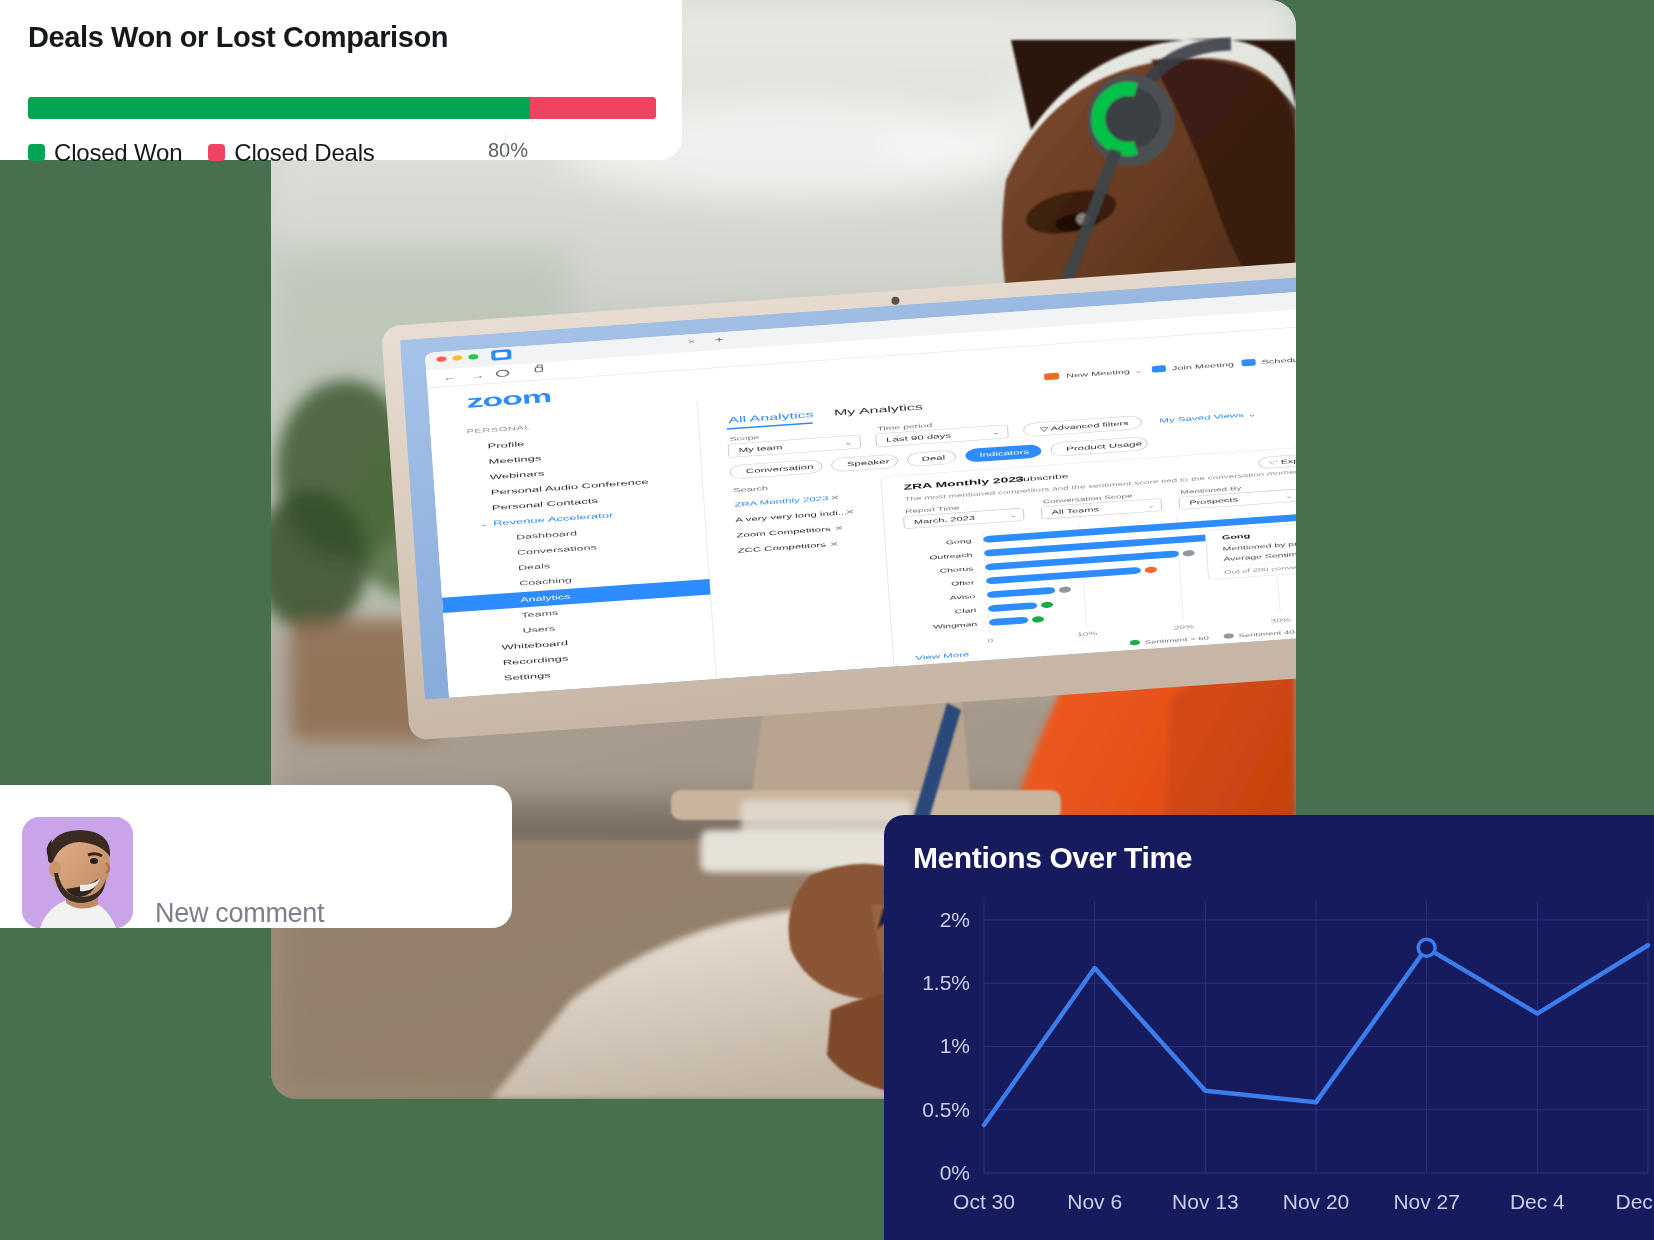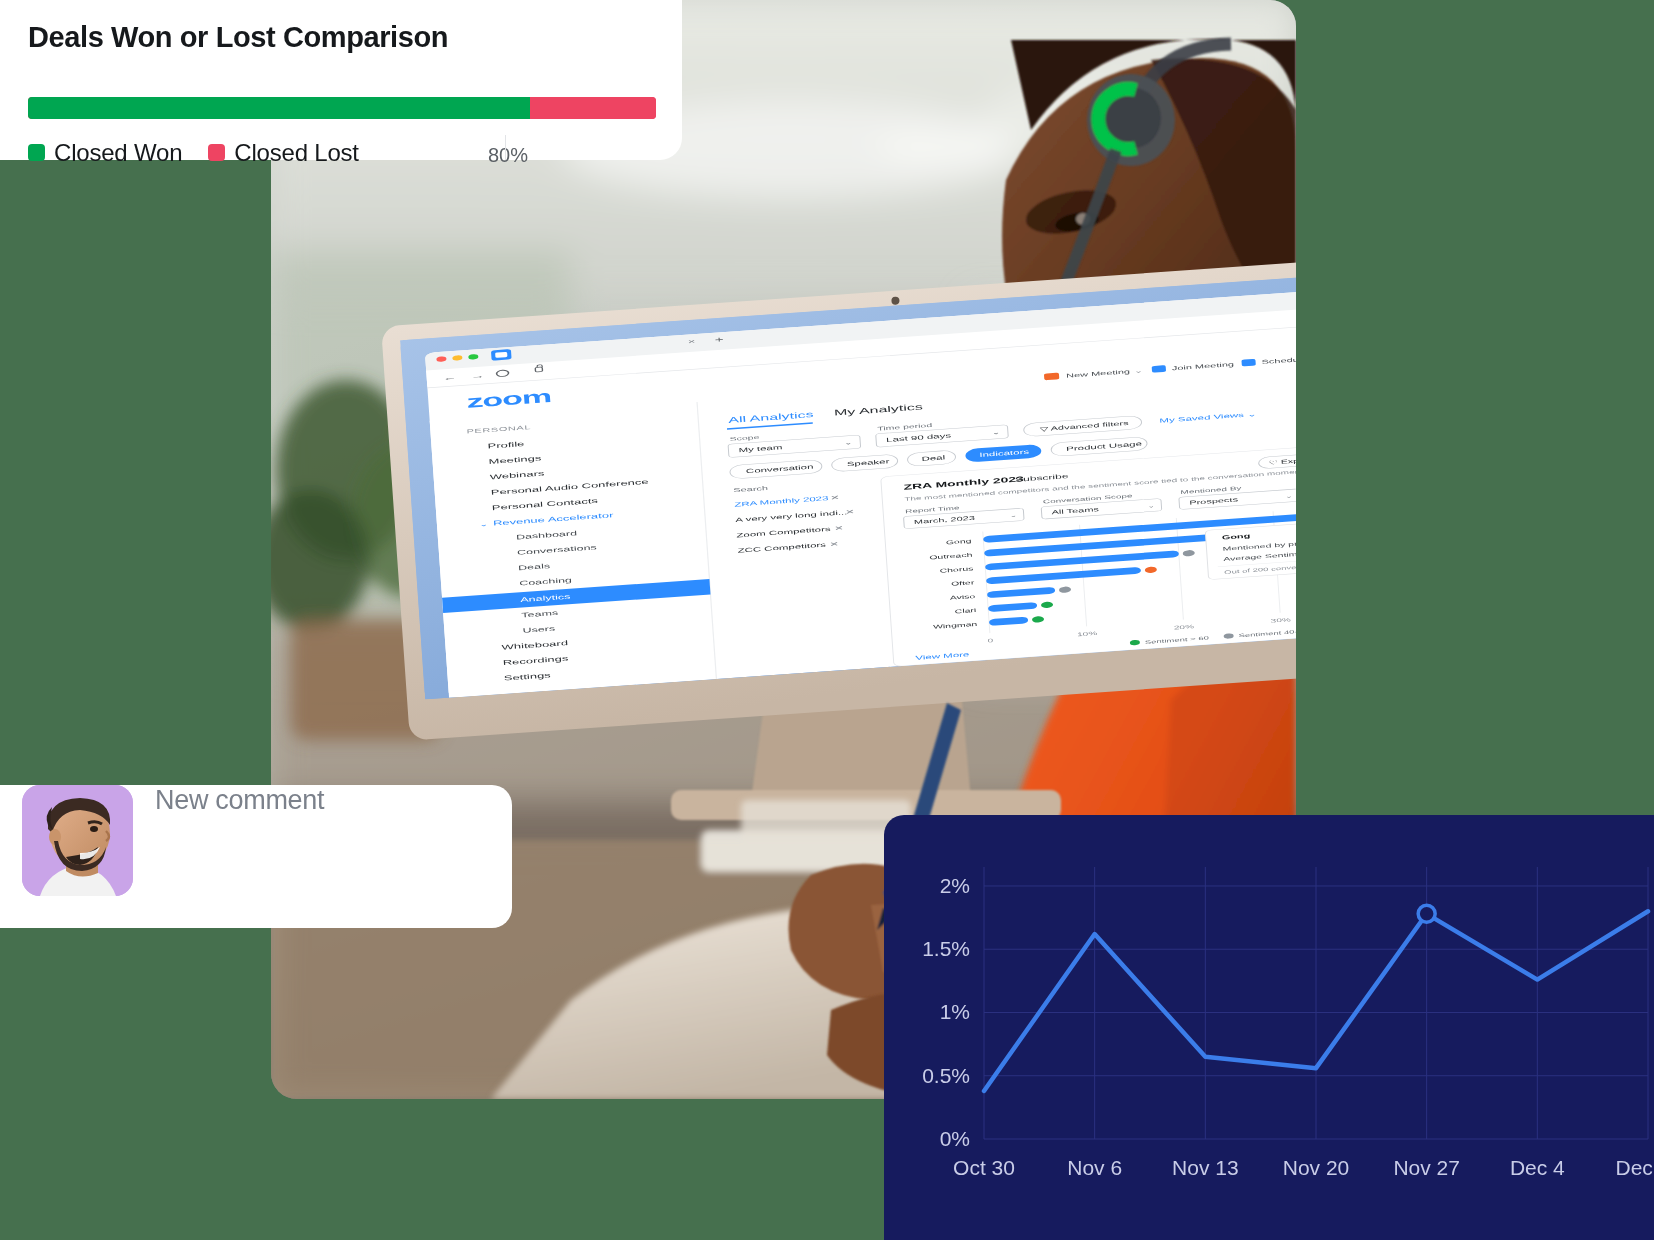--- a/index.html
+++ b/index.html
@@ -47,21 +47,21 @@
     border-radius: 4px;
     overflow: hidden;
     display: flex;
     background: #ee4462;
   }
   .deals-bar-won { background: #00a651; height: 100%; }
   .deals-bar-lost { background: #ee4462; height: 100%; flex: 1; }
   .deals-legend {
     margin-top: 20px;
     display: flex;
-    align-items: flex-end;
+    align-items: flex-start;
     width: 628px;
     position: relative;
   }
   .legend-item { display: flex; align-items: center; margin-right: 26px; }
   .legend-swatch {
     width: 17px; height: 17px; border-radius: 4px; margin-right: 9px;
   }
   .legend-label {
     font-size: 24px; color: #16191c; letter-spacing: -0.2px;
   }
@@ -79,21 +79,21 @@
   }
 
   
   .comment-card {
     position: absolute;
     left: 0px; top: 785px;
     width: 512px; height: 143px;
     background: #ffffff;
     border-radius: 0 20px 20px 0;
     display: flex;
-    align-items: flex-start;
+    align-items: flex-end;
     padding: 0 22px 0 22px;
     z-index: 30;
   }
   .avatar {
     width: 111px; height: 111px;
     border-radius: 18px;
     background: #c9a4e8;
     overflow: hidden;
     flex: 0 0 auto;
     margin-right: 22px;
@@ -526,21 +526,21 @@
     <div class="deals-bar-won" id="barWon" style="width: 80%; background: rgb(0, 166, 81);"></div>
     <div class="deals-bar-lost"></div>
   </div>
   <div class="deals-legend">
     <div class="legend-item">
       <span class="legend-swatch" id="swWon" style="background: rgb(0, 166, 81);"></span>
       <span class="legend-label">Closed Won</span>
     </div>
     <div class="legend-item">
       <span class="legend-swatch" id="swLost" style="background: rgb(238, 68, 98);"></span>
-      <span class="legend-label">Closed Lost</span>
+      <span class="legend-label">Closed Deals</span>
     </div>
     <div class="deals-pct">80%</div>
   </div>
   <div class="deals-tick"></div>
 </div>
 
 <div class="comment-card">
   <div class="avatar">
     <svg viewBox="0 0 111 111">
       <defs>
@@ -572,20 +572,21 @@
 
       <path d="M84 46 Q 90 52 84 56" stroke="#a9744c" stroke-width="2.4" fill="none"></path>
     </svg>
   </div>
   <div class="comment-text">
     <div class="comment-kicker">New comment</div>
   </div>
 </div>
 
 <div class="mentions-card">
+  <div class="mentions-title">Mentions Over Time</div>
   <div class="mentions-chart">
     <svg id="mentionsSvg" width="744" height="330" viewBox="0 0 744 330">
         <line x1="74" y1="284" x2="738" y2="284" stroke="#2b3180" stroke-width="1"></line>
         <text x="60" y="291" text-anchor="end" fill="#c9cde8" font-family="Liberation Sans, sans-serif" font-size="21">0%</text>
         <line x1="74" y1="220.74418604651163" x2="738" y2="220.74418604651163" stroke="#2b3180" stroke-width="1"></line>
         <text x="60" y="227.74418604651163" text-anchor="end" fill="#c9cde8" font-family="Liberation Sans, sans-serif" font-size="21">0.5%</text>
         <line x1="74" y1="157.48837209302326" x2="738" y2="157.48837209302326" stroke="#2b3180" stroke-width="1"></line>
         <text x="60" y="164.48837209302326" text-anchor="end" fill="#c9cde8" font-family="Liberation Sans, sans-serif" font-size="21">1%</text>
         <line x1="74" y1="94.23255813953489" x2="738" y2="94.23255813953489" stroke="#2b3180" stroke-width="1"></line>
         <text x="60" y="101.23255813953489" text-anchor="end" fill="#c9cde8" font-family="Liberation Sans, sans-serif" font-size="21">1.5%</text>

